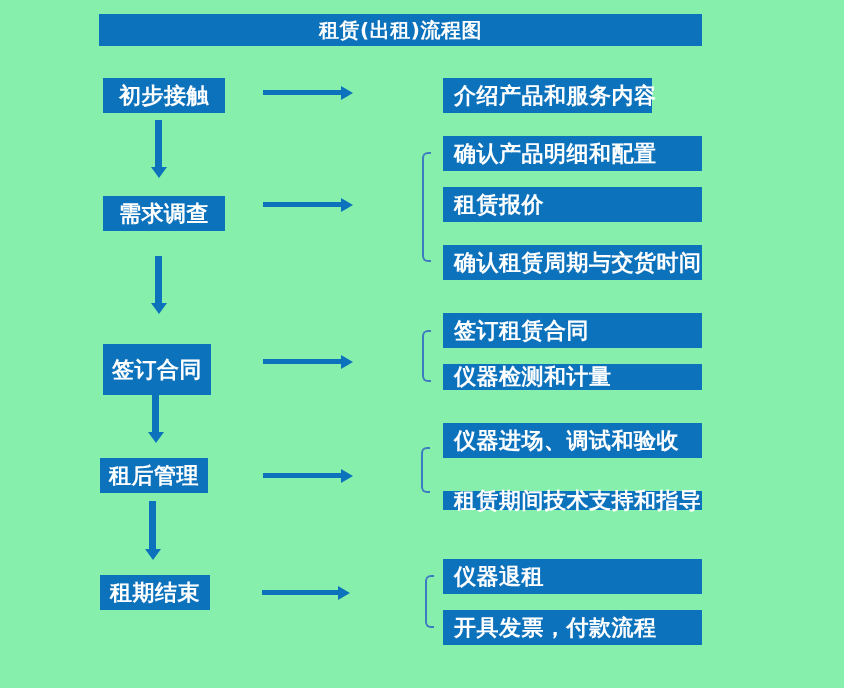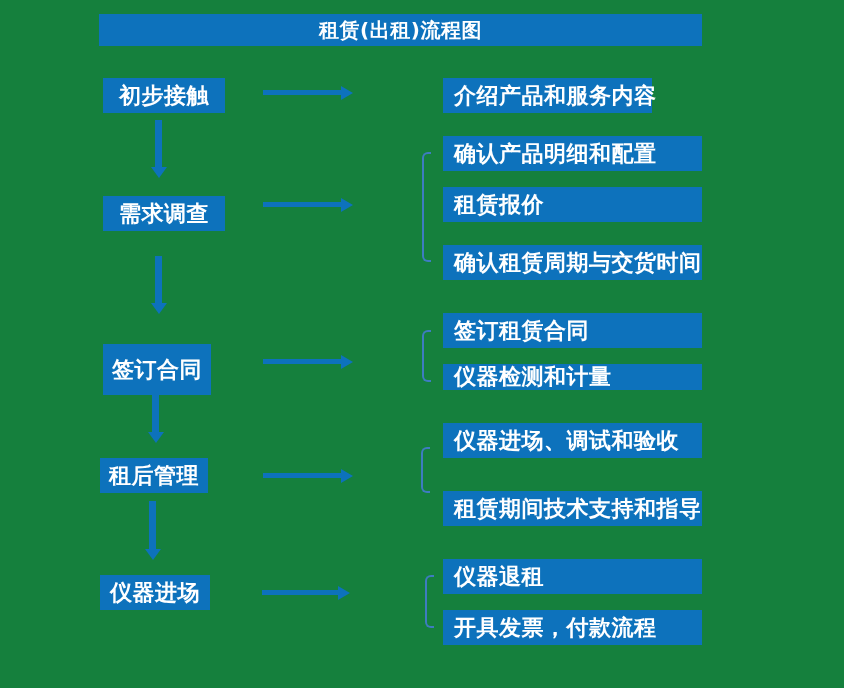--- a/index.html
+++ b/index.html
@@ -5,21 +5,21 @@
   html, body {
     margin: 0;
     padding: 0;
     background: #ffffff;
     font-family: "DejaVu Sans", "Liberation Sans", sans-serif;
   }
   .canvas {
     position: relative;
     width: 844px;
     height: 688px;
-    background: #15803d;
+    background: #86efac;
     overflow: hidden;
   }
   .box {
     position: absolute;
     background: #0D72BC;
     color: #ffffff;
     font-weight: bold;
     font-size: 22px;
     letter-spacing: 0.5px;
     display: flex;
@@ -86,21 +86,21 @@
 <body>
 
 <div class="canvas">
 
   <div class="box title-bar" style="left:99px; top:14px; width:603px; height:32px;">租赁(出租)流程图</div>
 
   <div class="box step" style="left:103px; top:78px; width:122px; height:35px;">初步接触</div>
   <div class="box step" style="left:103px; top:196px; width:122px; height:35px;">需求调查</div>
   <div class="box step" style="left:103px; top:344px; width:108px; height:51px;">签订合同</div>
   <div class="box step" style="left:100px; top:458px; width:108px; height:35px;">租后管理</div>
-  <div class="box step" style="left:100px; top:575px; width:110px; height:35px;">仪器进场</div>
+  <div class="box step" style="left:100px; top:575px; width:110px; height:35px;">租期结束</div>
 
   <div class="v-arrow" style="left:155px; top:120px; height:47px;"></div>
   <div class="v-arrow" style="left:155px; top:256px; height:47px;"></div>
   <div class="v-arrow" style="left:152px; top:388px; height:44px;"></div>
   <div class="v-arrow" style="left:149px; top:501px; height:48px;"></div>
 
   <div class="h-arrow" style="left:263px; top:90px; width:78px;"></div>
   <div class="h-arrow" style="left:263px; top:202px; width:78px;"></div>
   <div class="h-arrow" style="left:263px; top:359px; width:78px;"></div>
   <div class="h-arrow" style="left:263px; top:473px; width:78px;"></div>
@@ -114,18 +114,18 @@
   <div class="box detail" style="left:443px; top:78px; width:209px; height:35px;">介绍产品和服务内容</div>
 
   <div class="box detail" style="left:443px; top:136px; width:259px; height:35px;">确认产品明细和配置</div>
   <div class="box detail" style="left:443px; top:187px; width:259px; height:35px;">租赁报价</div>
   <div class="box detail" style="left:443px; top:245px; width:259px; height:35px;">确认租赁周期与交货时间</div>
 
   <div class="box detail" style="left:443px; top:313px; width:259px; height:35px;">签订租赁合同</div>
   <div class="box detail" style="left:443px; top:364px; width:259px; height:26px;">仪器检测和计量</div>
 
   <div class="box detail" style="left:443px; top:423px; width:259px; height:35px;">仪器进场、调试和验收</div>
-  <div class="box detail" style="left:443px; top:491px; width:259px; height:35px;">租赁期间技术支持和指导</div>
+  <div class="box detail" style="left:443px; top:491px; width:259px; height:19px;">租赁期间技术支持和指导</div>
 
   <div class="box detail" style="left:443px; top:559px; width:259px; height:35px;">仪器退租</div>
   <div class="box detail" style="left:443px; top:610px; width:259px; height:35px;">开具发票，付款流程</div>
 
 </div>
 
 </body></html>

